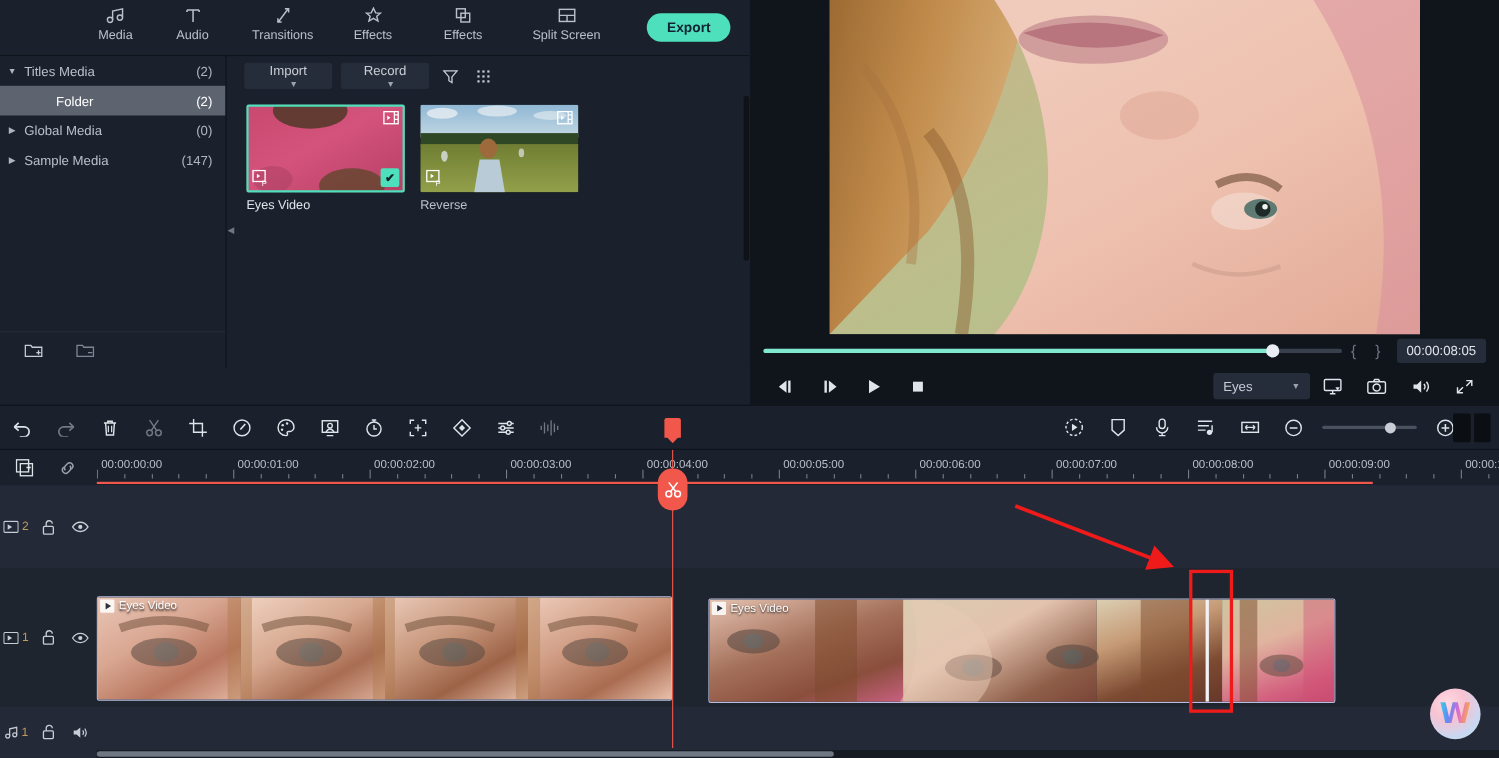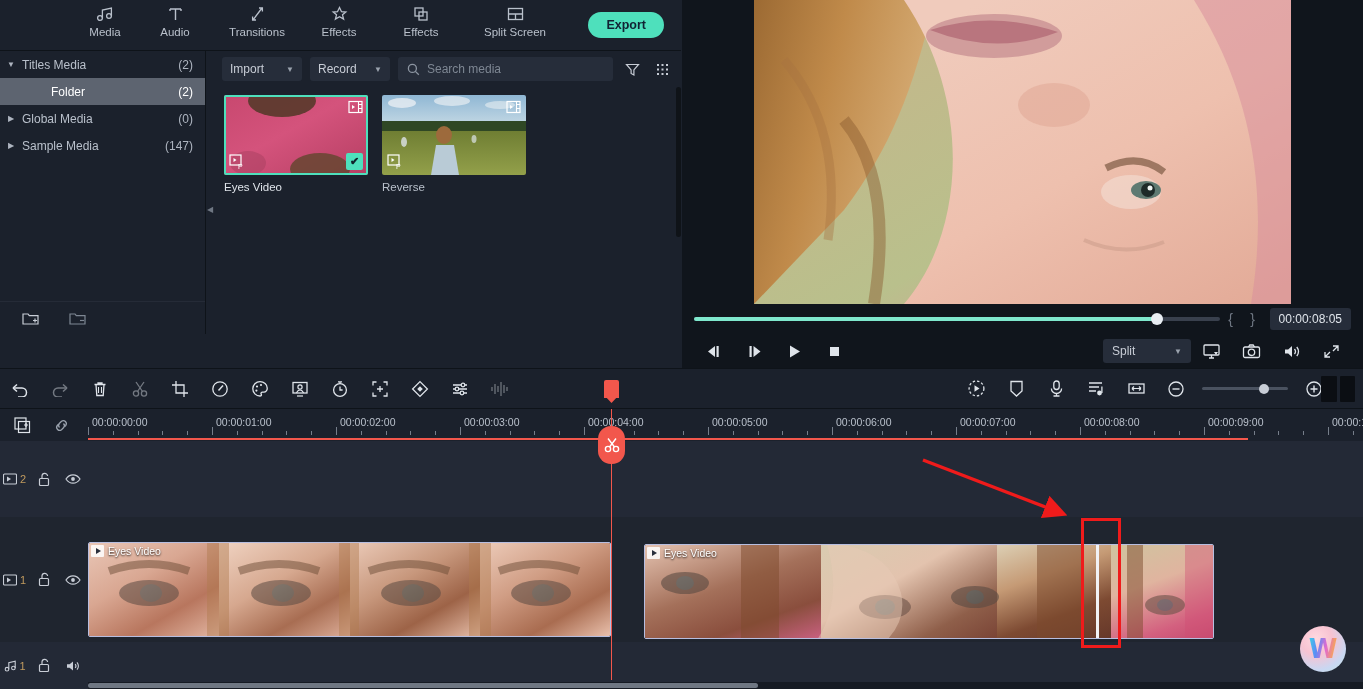--- a/index.html
+++ b/index.html
@@ -65,21 +65,21 @@
 
   
   .media-panel {
     position: absolute; left: 214px; top: 51px; width: 467px; height: 283px;
     background: #1b212c;
   }
   .media-toolbar { height: 36px; display: flex; align-items: center; gap: 8px; padding: 0 8px; }
   .drop {
     height: 24px; min-width: 80px; background: #262d3a; border-radius: 3px;
     display: flex; align-items: center; justify-content: space-between;
-    padding: 0 8px; font-size: 12px; color: #c8cdd6; cursor: pointer;
+    padding: 0 8px; font-size: 12px; color: #c8cdd6; cursor: pointer; flex-direction: column;
   }
   .drop .cv { font-size: 8px; color: #9aa2ad; margin-left: 10px; }
   .search {
     flex: 1; height: 24px; background: #262d3a; border-radius: 3px;
     display: flex; align-items: center; gap: 7px; padding: 0 9px;
     font-size: 12px; color: #7e8793; cursor: text;
   }
   .tbtn { width: 22px; display: flex; align-items: center; justify-content: center; cursor: pointer; }
   .media-grid { padding: 8px 10px; display: flex; flex-wrap: wrap; gap: 10px 14px; }
   .cell { width: 144px; cursor: pointer; }
@@ -311,29 +311,20 @@
 
   <div class="media-panel">
     <div class="media-toolbar">
       <div class="drop">
         <span>Import</span>
         <span class="cv">▼</span>
       </div>
       <div class="drop">
         <span>Record</span>
         <span class="cv">▼</span>
-      </div>
-      <div class="search">
-        <span>
-          <svg width="13" height="13" viewBox="0 0 13 13">
-              <circle cx="5.4" cy="5.4" r="4" fill="none" stroke="#8c95a1" stroke-width="1.3"></circle>
-              <path d="M8.4 8.4l3.4 3.4" stroke="#8c95a1" stroke-width="1.3"></path>
-            </svg>
-        </span>
-        <span>Search media</span>
       </div>
       <span class="tbtn">
         <svg width="15" height="15" viewBox="0 0 15 15">
             <path d="M1.5 2.5h12l-4.6 5.4V13l-2.8-1.6V7.9z" fill="none" stroke="#c8cdd6" stroke-width="1.2"></path>
           </svg>
       </span>
       <span class="tbtn">
         <svg width="15" height="15" viewBox="0 0 15 15">
             <g fill="#c8cdd6">
               <rect x="2" y="2" width="2" height="2"></rect>
@@ -497,21 +488,21 @@
         <svg width="19" height="15" viewBox="0 0 19 15">
             <path d="M5 1.5v12l10-6z" fill="#dfe4ea"></path>
           </svg>
       </span>
       <span class="pb">
         <svg width="19" height="15" viewBox="0 0 19 15">
             <rect x="5" y="3" width="9" height="9" fill="#dfe4ea"></rect>
           </svg>
       </span>
       <div class="quality">
-        <span>Split</span>
+        <span>Eyes</span>
         <span style="font-size:8px;color:#9aa2ad">▼</span>
       </div>
       <span class="pbr">
         <svg width="19" height="17" viewBox="0 0 19 17">
             <rect x="2" y="2" width="15" height="10" rx="1" fill="none" stroke="#dfe4ea" stroke-width="1.3"></rect>
             <path d="M7 15h5M9.5 12v3" stroke="#dfe4ea" stroke-width="1.3"></path>
             <path d="M12 9l4 0-2 3z" fill="#dfe4ea"></path>
           </svg>
       </span>
       <span class="pbr">

